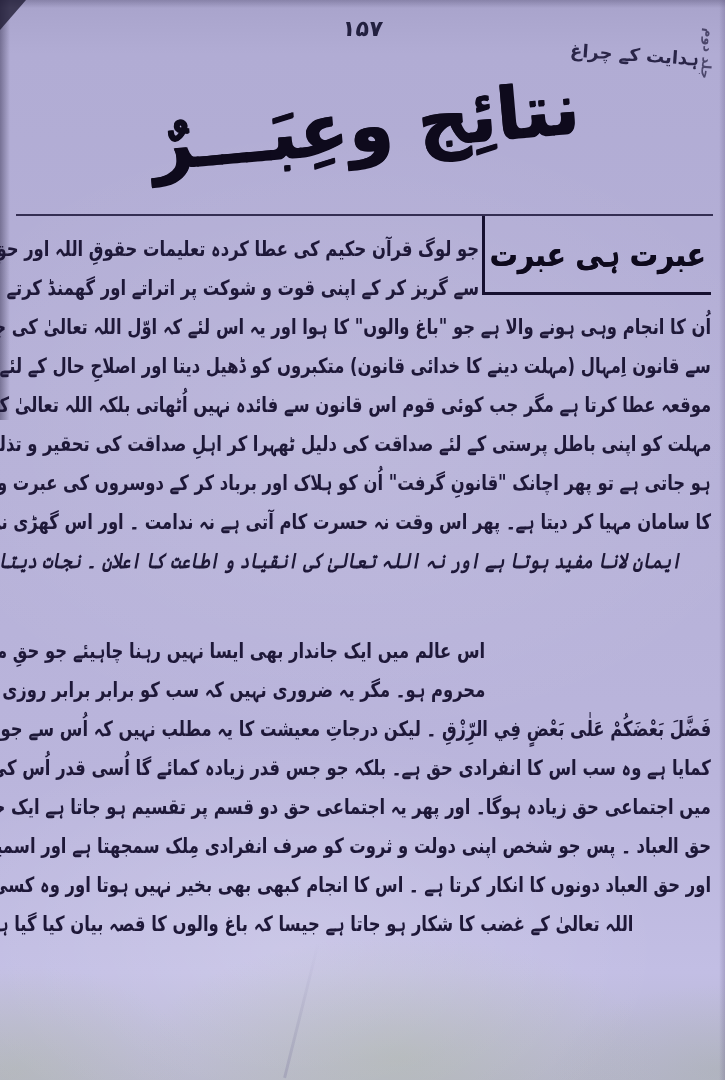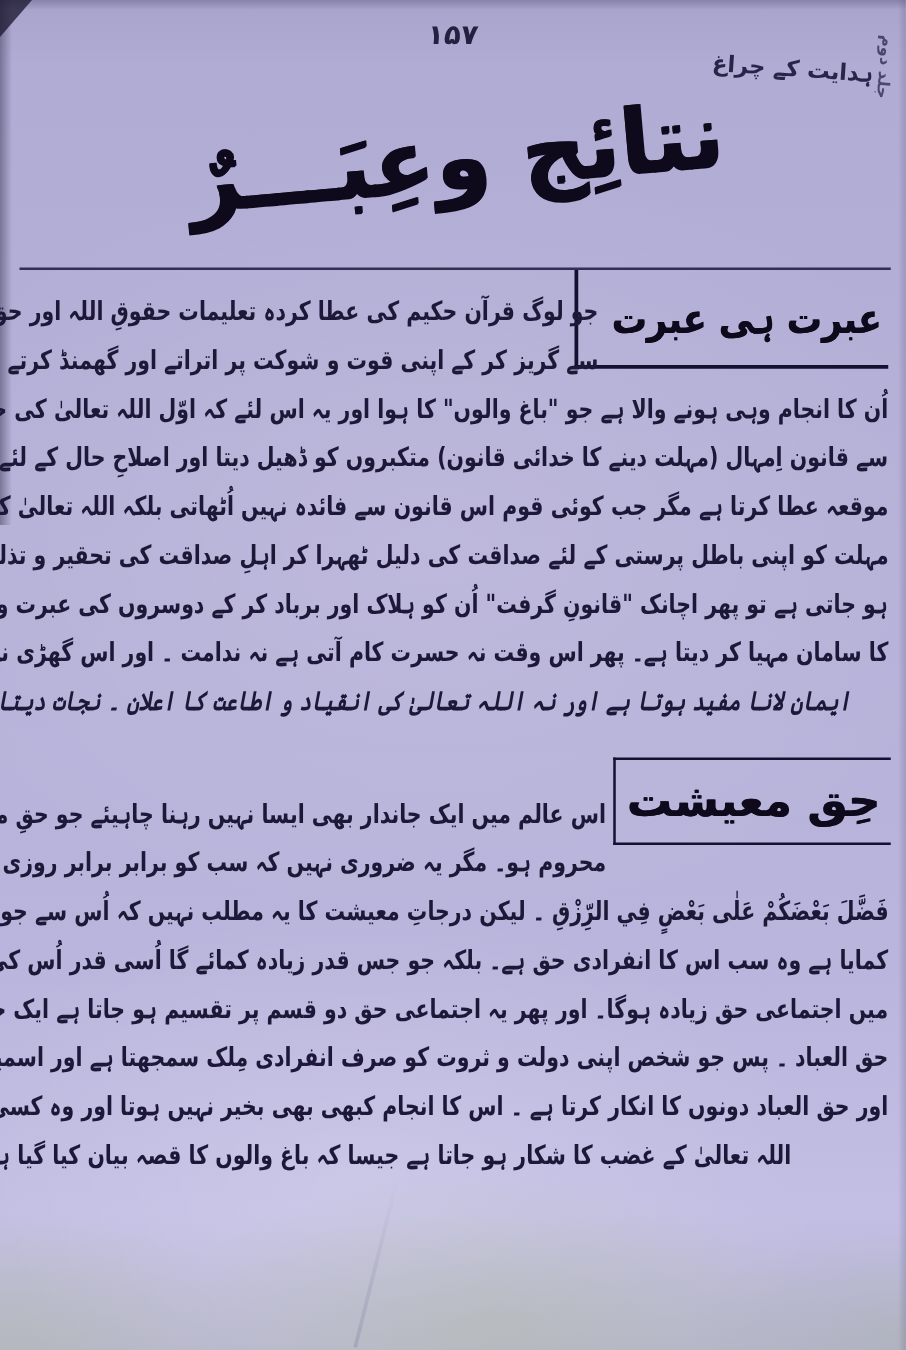--- a/index.html
+++ b/index.html
@@ -74,39 +74,36 @@
   <div class="corner-tl"></div>
   <div class="crease"></div>
 
   <div class="page-number">۱۵۷</div>
   <div class="running-title">ہدایت کے چراغ</div>
   <div class="volume-label">جلد دوم</div>
 
   <h1 class="title" style="color: rgb(14, 10, 28);">نتائِج وعِبَـــرٌ</h1>
   <div class="title-rule"></div>
 
-  <div class="hbox hbox1" style="color: rgb(14, 10, 28); padding-left: 22px;">
+  <div class="hbox hbox1" style="color: rgb(14, 10, 28);">
     <span class="fit" style="transform: scaleX(0.847059);">عبرت ہی عبرت</span>
   </div>
 
   <section class="para para1" style="color: rgb(30, 24, 56);">
     <div class="jline beside1"><span style="transform: scaleX(0.78);">جو لوگ قرآن حکیم کی عطا کردہ تعلیمات حقوقِ اللہ اور حقِ العباد</span></div>
     <div class="jline beside1"><span style="transform: scaleX(0.78);">سے گریز کر کے اپنی قوت و شوکت پر اتراتے اور گھمنڈ کرتے ہیں</span></div>
     <div class="jline"><span style="transform: scaleX(0.78);">اُن کا انجام وہی ہونے والا ہے جو "باغ والوں" کا ہوا اور یہ اس لئے کہ اوّل اللہ تعالیٰ کی جانب</span></div>
     <div class="jline"><span style="transform: scaleX(0.78);">سے قانون اِمہال (مہلت دینے کا خدائی قانون) متکبروں کو ڈھیل دیتا اور اصلاحِ حال کے لئے</span></div>
     <div class="jline"><span style="transform: scaleX(0.78);">موقعہ عطا کرتا ہے مگر جب کوئی قوم اس قانون سے فائدہ نہیں اُٹھاتی بلکہ اللہ تعالیٰ کی اس</span></div>
     <div class="jline"><span style="transform: scaleX(0.78);">مہلت کو اپنی باطل پرستی کے لئے صداقت کی دلیل ٹھہرا کر اہلِ صداقت کی تحقیر و تذلیل پر آمادہ</span></div>
     <div class="jline"><span style="transform: scaleX(0.78);">ہو جاتی ہے تو پھر اچانک "قانونِ گرفت" اُن کو ہلاک اور برباد کر کے دوسروں کی عبرت و بصیرت</span></div>
     <div class="jline"><span style="transform: scaleX(0.78);">کا سامان مہیا کر دیتا ہے۔ پھر اس وقت نہ حسرت کام آتی ہے نہ ندامت ۔ اور اس گھڑی نہ</span></div>
     <div class="jline ind-a"><span style="transform: scaleX(0.78);">ایمان لانا مفید ہوتا ہے اور نہ اللہ تعالیٰ کی انقیاد و اطاعت کا اعلان ۔ نجات دیتا ہے</span></div>
   </section>
 
-  <div class="hbox hbox2" style="color: rgb(14, 10, 28);">
-    <span class="fit">حِق معیشت</span>
-  </div>
 
   <section class="para para2" style="color: rgb(30, 24, 56);">
     <div class="jline beside2"><span style="transform: scaleX(0.78);">اس عالم میں ایک جاندار بھی ایسا نہیں رہنا چاہیئے جو حقِ معیشت سے</span></div>
     <div class="jline beside2"><span style="transform: scaleX(0.78);">محروم ہو۔ مگر یہ ضروری نہیں کہ سب کو برابر برابر روزی ملے ۔ وَاللہُ</span></div>
     <div class="jline"><span style="transform: scaleX(0.78);">فَضَّلَ بَعْضَكُمْ عَلٰى بَعْضٍ فِي الرِّزْقِ ۔ لیکن درجاتِ معیشت کا یہ مطلب نہیں کہ اُس سے جو کچھ</span></div>
     <div class="jline"><span style="transform: scaleX(0.78);">کمایا ہے وہ سب اس کا انفرادی حق ہے۔ بلکہ جو جس قدر زیادہ کمائے گا اُسی قدر اُس کی دولت</span></div>
     <div class="jline"><span style="transform: scaleX(0.78);">میں اجتماعی حق زیادہ ہوگا۔ اور پھر یہ اجتماعی حق دو قسم پر تقسیم ہو جاتا ہے ایک حق اللہ دوسرا</span></div>
     <div class="jline"><span style="transform: scaleX(0.78);">حق العباد ۔ پس جو شخص اپنی دولت و ثروت کو صرف انفرادی مِلک سمجھتا ہے اور اسمیں حق اللہ</span></div>
     <div class="jline"><span style="transform: scaleX(0.78);">اور حق العباد دونوں کا انکار کرتا ہے ۔ اس کا انجام کبھی بھی بخیر نہیں ہوتا اور وہ کسی بھی وقت</span></div>
     <div class="jline ind-b"><span style="transform: scaleX(0.78);">اللہ تعالیٰ کے غضب کا شکار ہو جاتا ہے جیسا کہ باغ والوں کا قصہ بیان کیا گیا ہے ۔</span></div>

